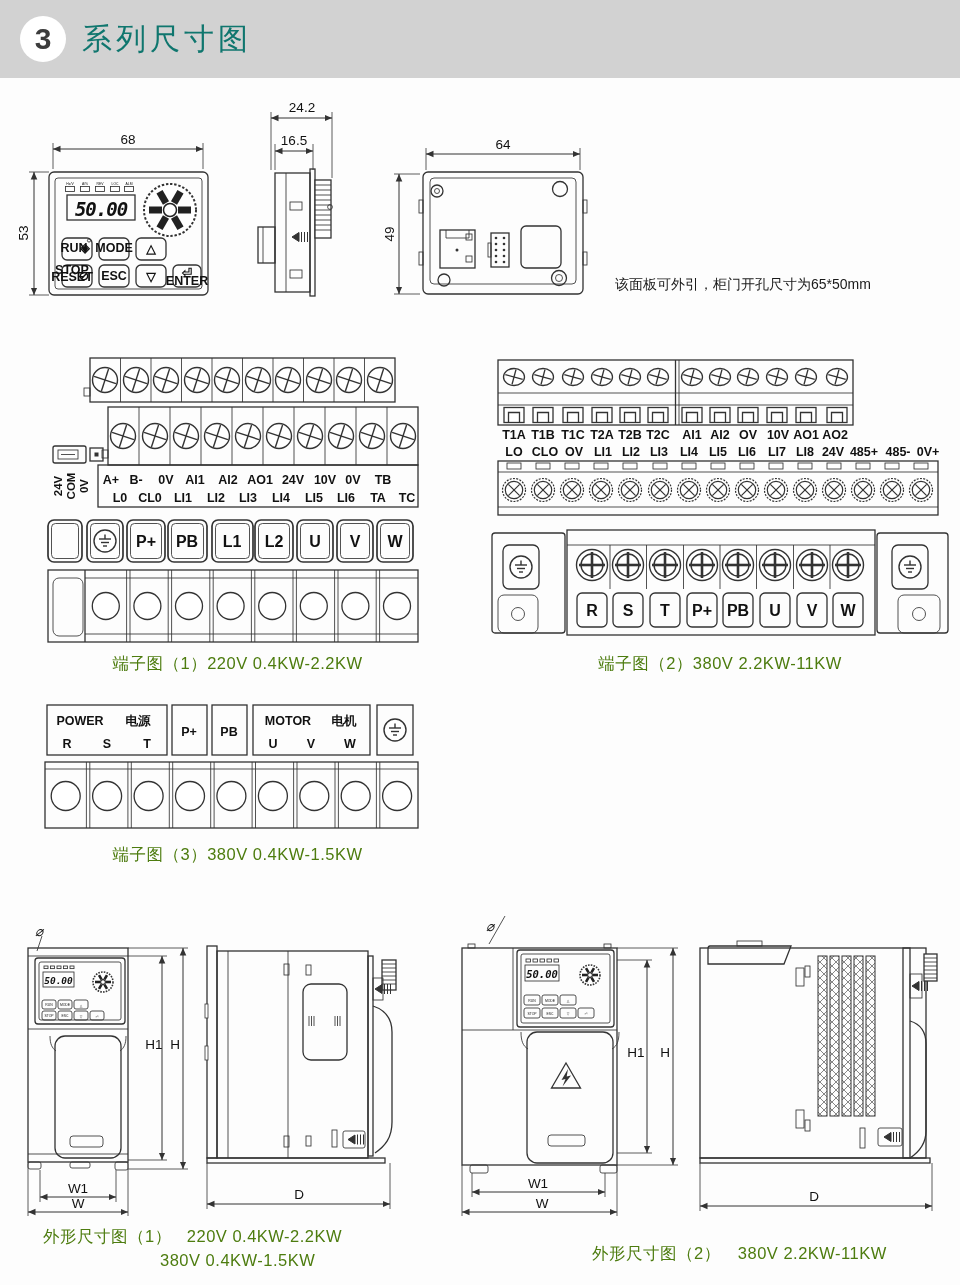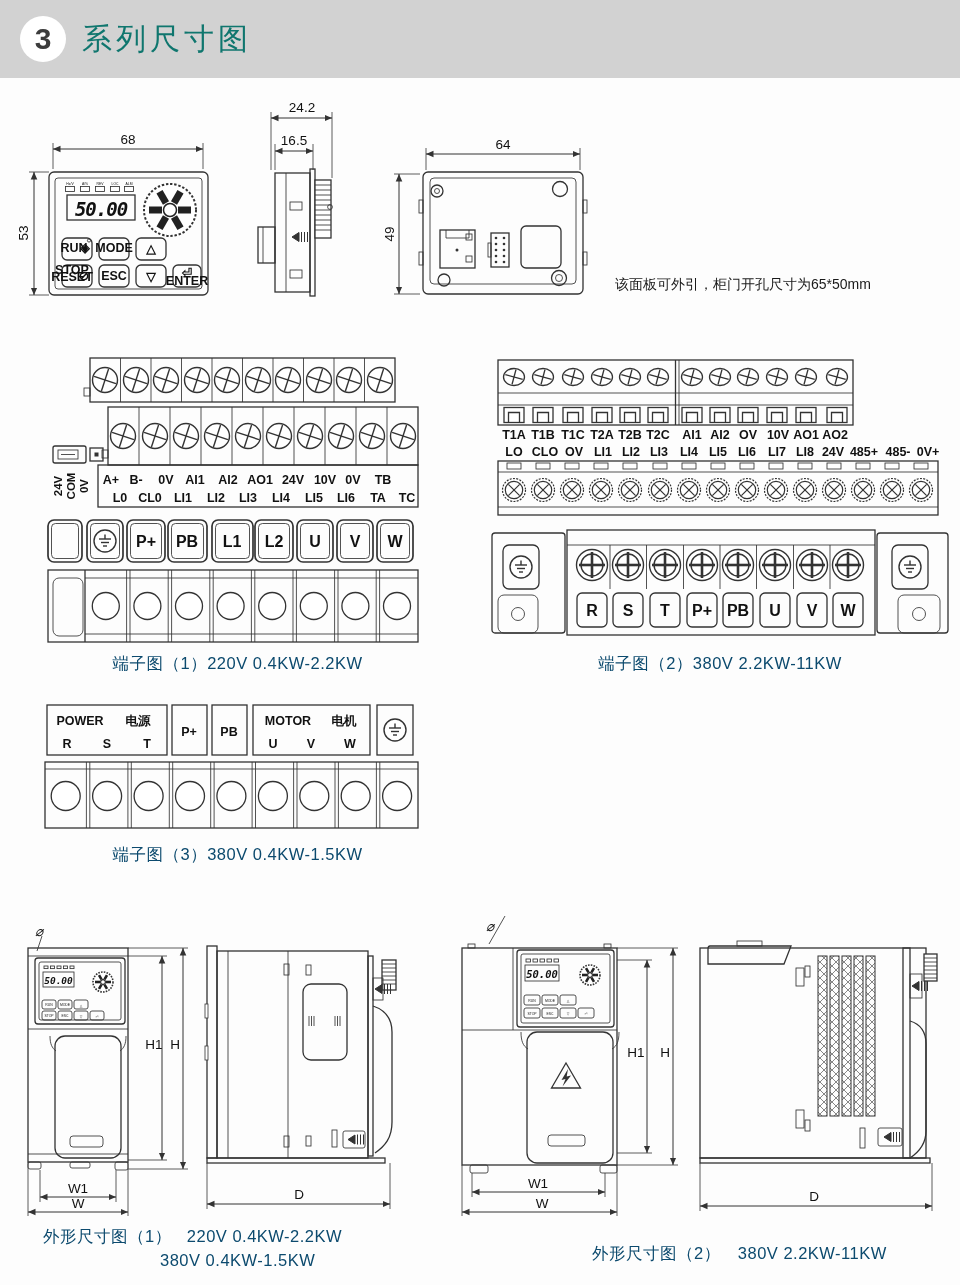--- a/index.html
+++ b/index.html
@@ -17,21 +17,21 @@
   .thk{stroke:#333;fill:none;stroke-width:1.7;}
   .thin{stroke:#333;fill:none;stroke-width:0.85;}
   .dl{stroke:#333;stroke-width:1;fill:none;marker-start:url(#aR);marker-end:url(#aF);}
   .ext{stroke:#333;stroke-width:0.8;fill:none;}
   .dimt{font-size:13.5px;}
   .tl{font-size:12.5px;font-weight:600;text-anchor:middle;}
   .tls{font-size:11.5px;font-weight:600;text-anchor:middle;}
   .big{font-size:16px;font-weight:bold;text-anchor:middle;}
   .seg{font-family:"DejaVu Sans Mono",monospace;font-weight:bold;font-style:italic;text-anchor:middle;}
   .mic{font-size:3.4px;text-anchor:middle;}
-  .cap{position:absolute;font-size:16.5px;color:#0c4a6e;letter-spacing:0.5px;}
+  .cap{position:absolute;font-size:16.5px;color:#4d7c0f;letter-spacing:0.5px;}
   .note{position:absolute;font-size:14px;color:#1a1a1a;}
   .capctr{text-align:center;}
 </style>
 </head>
 <body>
 
 <div id="page">
 
   <svg width="0" height="0" style="position:absolute">
     <defs>

